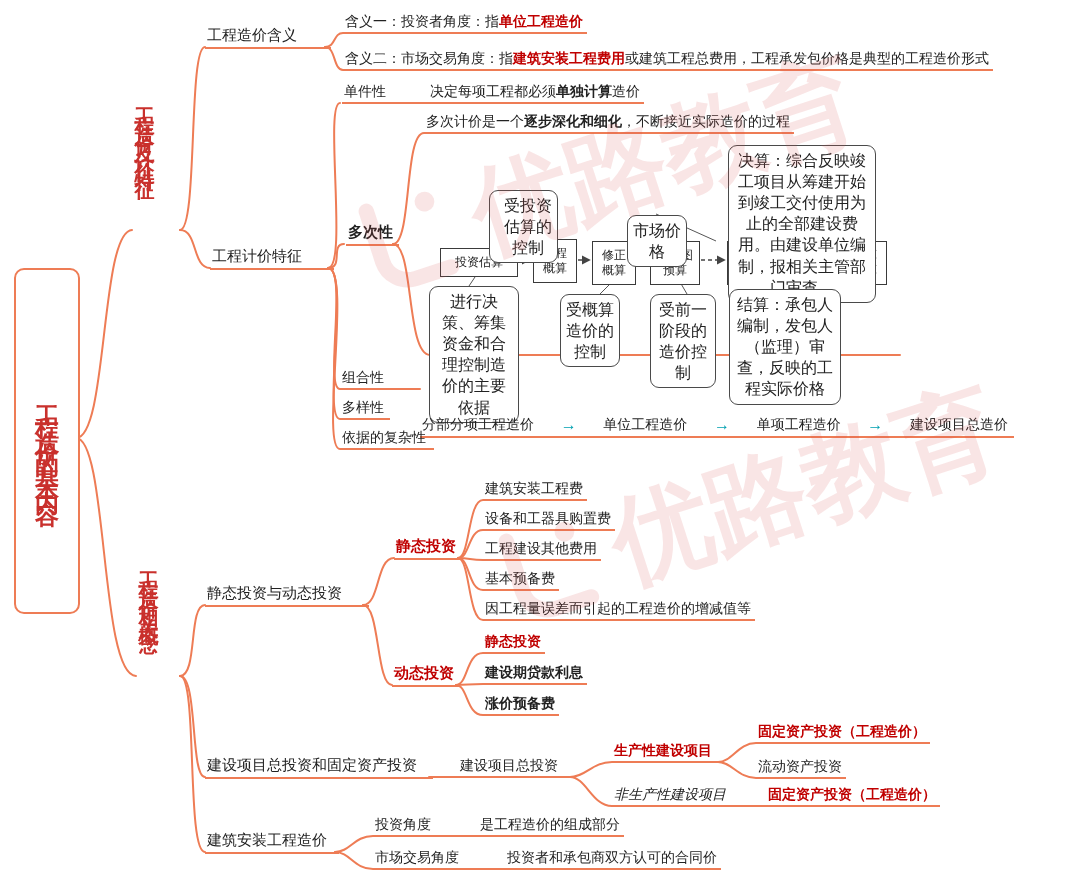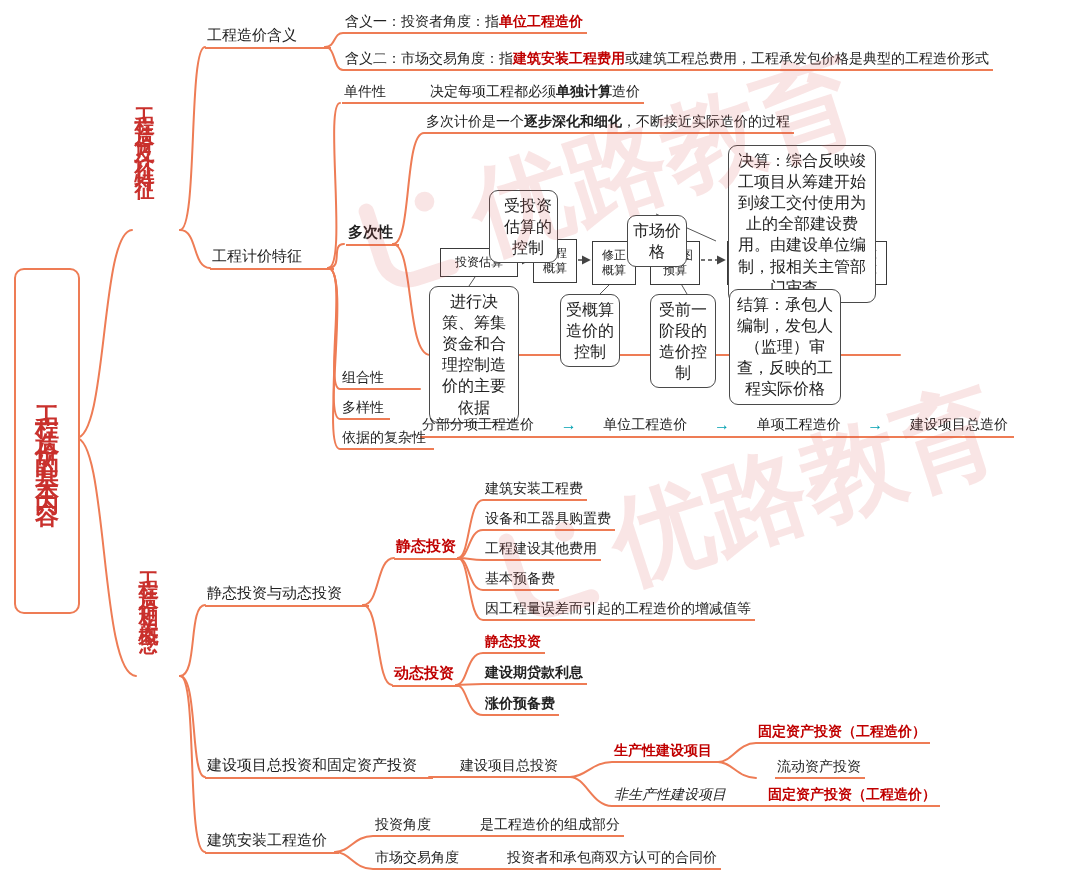--- a/index.html
+++ b/index.html
@@ -179,21 +179,21 @@
   <div class="node" style="left:483px;top:599px;">因工程量误差而引起的工程造价的增减值等</div>
   <div class="node s15 em" style="left:392px;top:663px;width:62px;">动态投资</div>
   <div class="node em" style="left:483px;top:632px;">静态投资</div>
   <div class="node b" style="left:483px;top:663px;">建设期贷款利息</div>
   <div class="node b" style="left:483px;top:694px;">涨价预备费</div>
 
   <div class="node s15" style="left:205px;top:755px;width:222px;">建设项目总投资和固定资产投资</div>
   <div class="node" style="left:458px;top:756px;width:110px;">建设项目总投资</div>
   <div class="node em" style="left:612px;top:741px;width:104px;">生产性建设项目</div>
   <div class="node em" style="left:756px;top:722px;">固定资产投资（工程造价）</div>
-  <div class="node" style="left:756px;top:757px;margin-left:19px;">流动资产投资</div>
+  <div class="node" style="left:756px;top:757px;">流动资产投资</div>
   <div class="node" style="left:612px;top:785px;width:122px;font-style:italic;">非生产性建设项目</div>
   <div class="node em" style="left:766px;top:785px;">固定资产投资（工程造价）</div>
 
   <div class="node s15" style="left:205px;top:830px;width:128px;">建筑安装工程造价</div>
   <div class="node" style="left:373px;top:815px;width:62px;">投资角度</div>
   <div class="node" style="left:478px;top:815px;">是工程造价的组成部分</div>
   <div class="node" style="left:373px;top:848px;width:92px;">市场交易角度</div>
   <div class="node" style="left:505px;top:848px;">投资者和承包商双方认可的合同价</div>
 
 </div>

